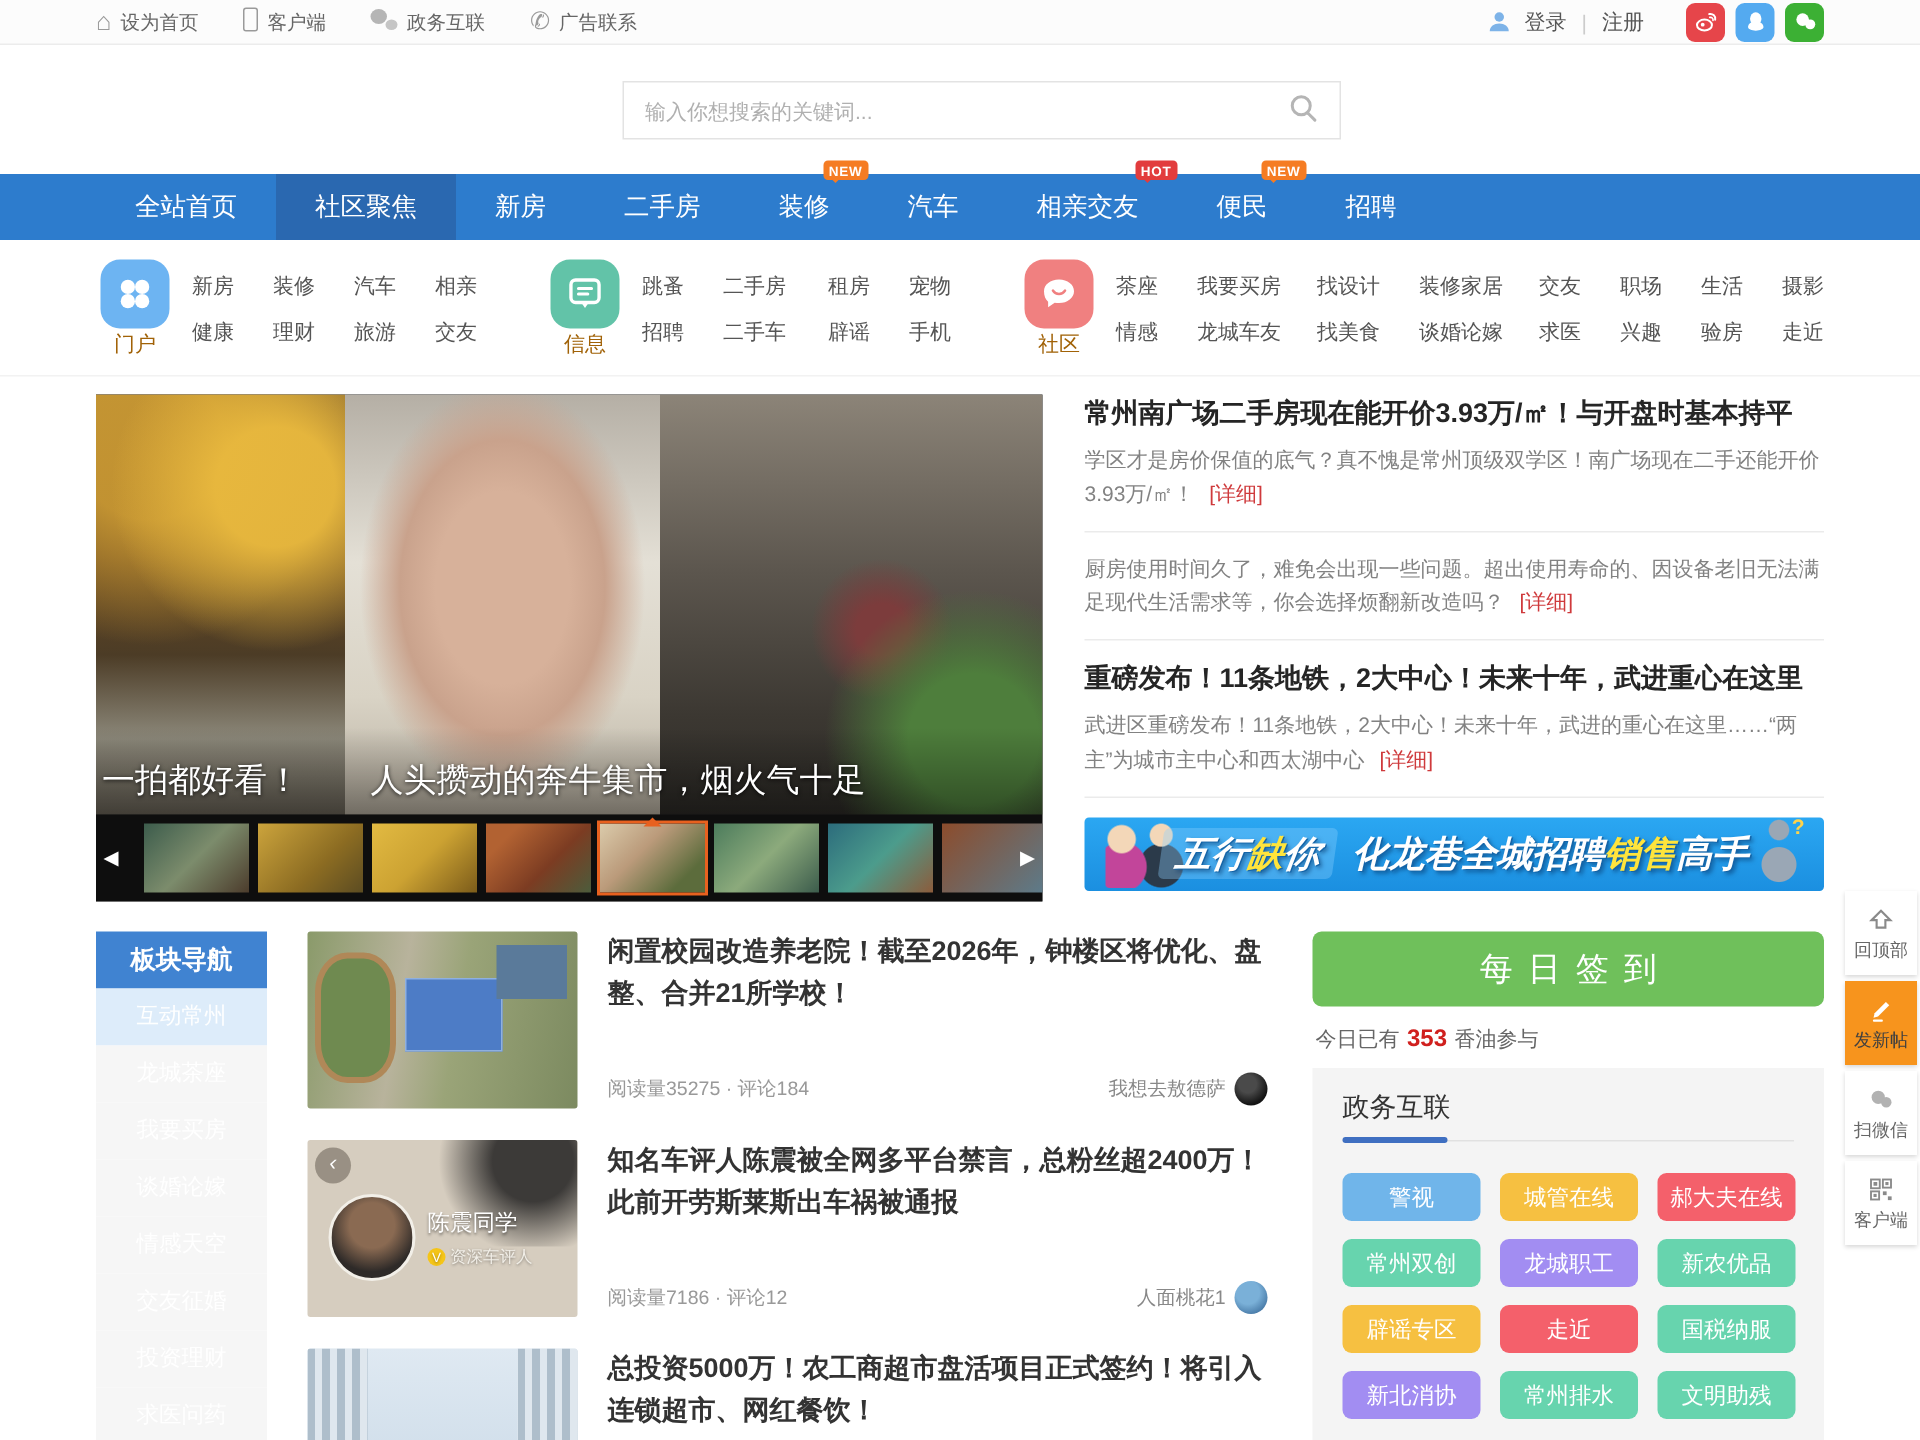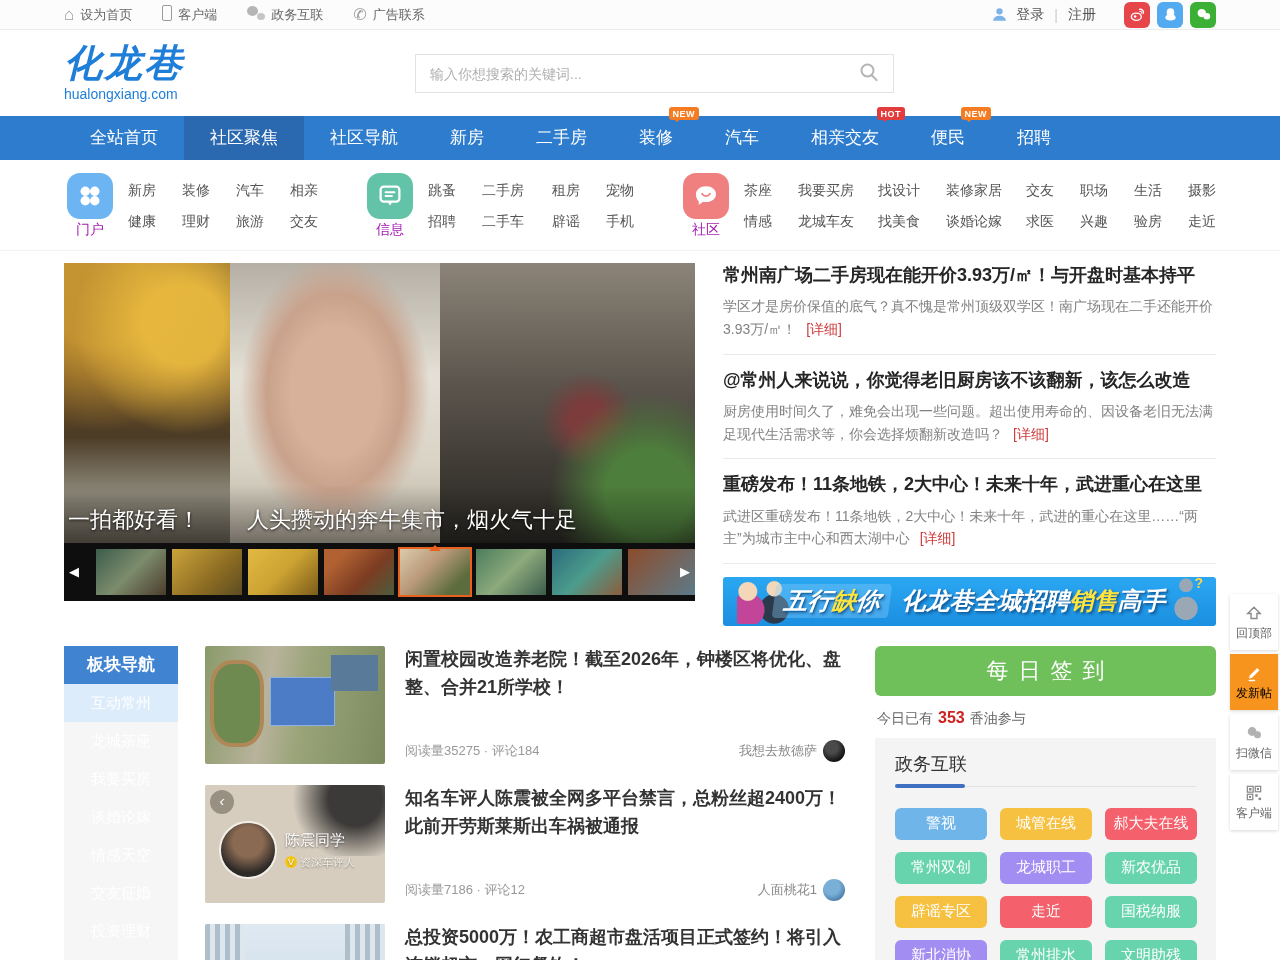--- a/index.html
+++ b/index.html
@@ -49,21 +49,21 @@
   .ic-appphone{display:inline-block;width:14px;height:22px;border:1.5px solid #fff;border-radius:3px;position:relative;}
   .ic-appphone::after{content:"";position:absolute;left:50%;bottom:1.5px;margin-left:-1.5px;width:3px;height:3px;border-radius:50%;background:#fff;}
 
   
   .cats{background:#fff;border-bottom:1px solid #f2f2f2;}
   .cats .inner{display:flex;gap:30px;padding:13px 0 11px;align-items:center;}
   .cat-group{display:flex;gap:12px;align-items:center;}
   .cat-side{width:52px;text-align:center;flex:0 0 auto;}
   .cat-icon{width:46px;height:46px;border-radius:13px;margin:0 auto;display:flex;align-items:center;justify-content:center;}
   .cat-icon svg{width:30px;height:30px;display:block;}
-  .cat-name{font-size:14px;color:#a21caf;margin-top:2px;}
+  .cat-name{font-size:14px;color:#a16207;margin-top:2px;}
   .cat-grid{display:grid;column-gap:10px;row-gap:13px;font-size:14px;color:#555;align-content:center;}
   .cat-link{white-space:nowrap;}
 
   
   .main-row{width:1152px;margin:12px auto 0;display:flex;gap:28px;}
   .carousel{width:631px;height:338px;position:relative;background:#1c1c1c;flex:0 0 auto;overflow:hidden;}
   .ph{position:absolute;top:0;height:280px;}
   .ph1{left:0;width:166px;background:
     radial-gradient(circle at 72% 22%, rgba(233,185,62,.95) 0 16%, rgba(0,0,0,0) 44%),
     radial-gradient(circle at 22% 12%, rgba(208,158,52,.85) 0 18%, rgba(0,0,0,0) 48%),
@@ -154,21 +154,21 @@
   .gov{background:#f4f4f4;padding:14px 20px 20px;}
   .gov-title{font-size:18px;color:#333;}
   .gov-rule{height:1px;background:#e1e1e1;margin-top:10px;position:relative;}
   .gov-rule::before{content:"";position:absolute;left:0;top:-2px;width:70px;height:4px;background:#3f6fc1;border-radius:2px;}
   .gov-grid{margin-top:21px;display:grid;grid-template-columns:repeat(3,92px);gap:12px 13px;}
   .gov-btn{height:32px;border-radius:6px;color:#fff;font-size:15px;display:flex;align-items:center;justify-content:center;cursor:pointer;white-space:nowrap;}
 
   
   .floatbar{position:fixed;right:2px;top:594px;width:48px;}
   .fb-item{width:48px;height:56px;background:#fff;box-shadow:0 1px 3px rgba(0,0,0,.16);margin-bottom:4px;display:flex;flex-direction:column;align-items:center;justify-content:center;gap:2px;font-size:12px;color:#666;cursor:pointer;}
-  .fb-item.orange{background:#f7941d;color:#000000;}
+  .fb-item.orange{background:#f7941d;color:#404040;}
   .fb-item svg{width:20px;height:20px;display:block;}
 </style>
 </head>
 <body>
 
 <div class="topbar">
   <div class="inner">
     <div class="tb-left" id="tb-left">
         <a class="tb-link">
           <span class="tb-ico"><span class="ic-home"></span></span>
@@ -217,44 +217,39 @@
             <circle cx="9.8" cy="10.2" r="5.3"></circle>
             <circle cx="16.2" cy="14.2" r="4.2"></circle>
           </svg>
       </span>
     </div>
   </div>
 </div>
 
 <div class="header">
   <div class="inner">
-    <a class="logo">
-      <div class="logo-zh">化龙巷</div>
-      <div class="logo-en">hualongxiang.com</div>
-    </a>
     <div class="search">
       <input type="text" placeholder="输入你想搜索的关键词..." style="">
       <button class="search-btn">
         <span>
           <svg width="24" height="24" viewBox="0 0 24 24" fill="none" stroke="#b5b5b5" stroke-width="2">
               <circle cx="10.5" cy="10.5" r="6"></circle>
               <path d="M15 15.5l4.6 4.6" stroke-linecap="round"></path>
             </svg>
         </span>
       </button>
     </div>
   </div>
 </div>
 
 <div class="nav">
   <div class="inner">
     <div style="display:flex" id="nav-items">
         <a class="nav-item"><span>全站首页</span></a>
         <a class="nav-item active"><span>社区聚焦</span></a>
-        <a class="nav-item"><span>社区导航</span></a>
         <a class="nav-item"><span>新房</span></a>
         <a class="nav-item"><span>二手房</span></a>
         <a class="nav-item"><span>装修</span><span class="badge bnew">NEW</span></a>
         <a class="nav-item"><span>汽车</span></a>
         <a class="nav-item"><span>相亲交友</span><span class="badge bhot">HOT</span></a>
         <a class="nav-item"><span>便民</span><span class="badge bnew">NEW</span></a>
         <a class="nav-item"><span>招聘</span></a>
       </div>
   </div>
 </div>
@@ -361,21 +356,20 @@
       <span class="strip-arrow arr-r">▶</span>
     </div>
   </div>
   <div class="news-col">
     <div id="news-list">
         <div class="news-item">
           <h3 class="news-title">常州南广场二手房现在能开价3.93万/㎡！与开盘时基本持平</h3>
           <p class="news-body"><span>学区才是房价保值的底气？真不愧是常州顶级双学区！南广场现在二手还能开价3.93万/㎡！</span><a class="news-more">[详细]</a></p>
         </div>
         <div class="news-item">
-          <h3 class="news-title">@常州人来说说，你觉得老旧厨房该不该翻新，该怎么改造</h3>
           <p class="news-body"><span>厨房使用时间久了，难免会出现一些问题。超出使用寿命的、因设备老旧无法满足现代生活需求等，你会选择烦翻新改造吗？</span><a class="news-more">[详细]</a></p>
         </div>
         <div class="news-item">
           <h3 class="news-title">重磅发布！11条地铁，2大中心！未来十年，武进重心在这里</h3>
           <p class="news-body"><span>武进区重磅发布！11条地铁，2大中心！未来十年，武进的重心在这里……“两主”为城市主中心和西太湖中心</span><a class="news-more">[详细]</a></p>
         </div>
       </div>
     <div class="banner">
       <span class="fig1"></span>
       <span class="banner-tag"><span>五行</span><span class="yel">缺</span><span>你</span></span>

